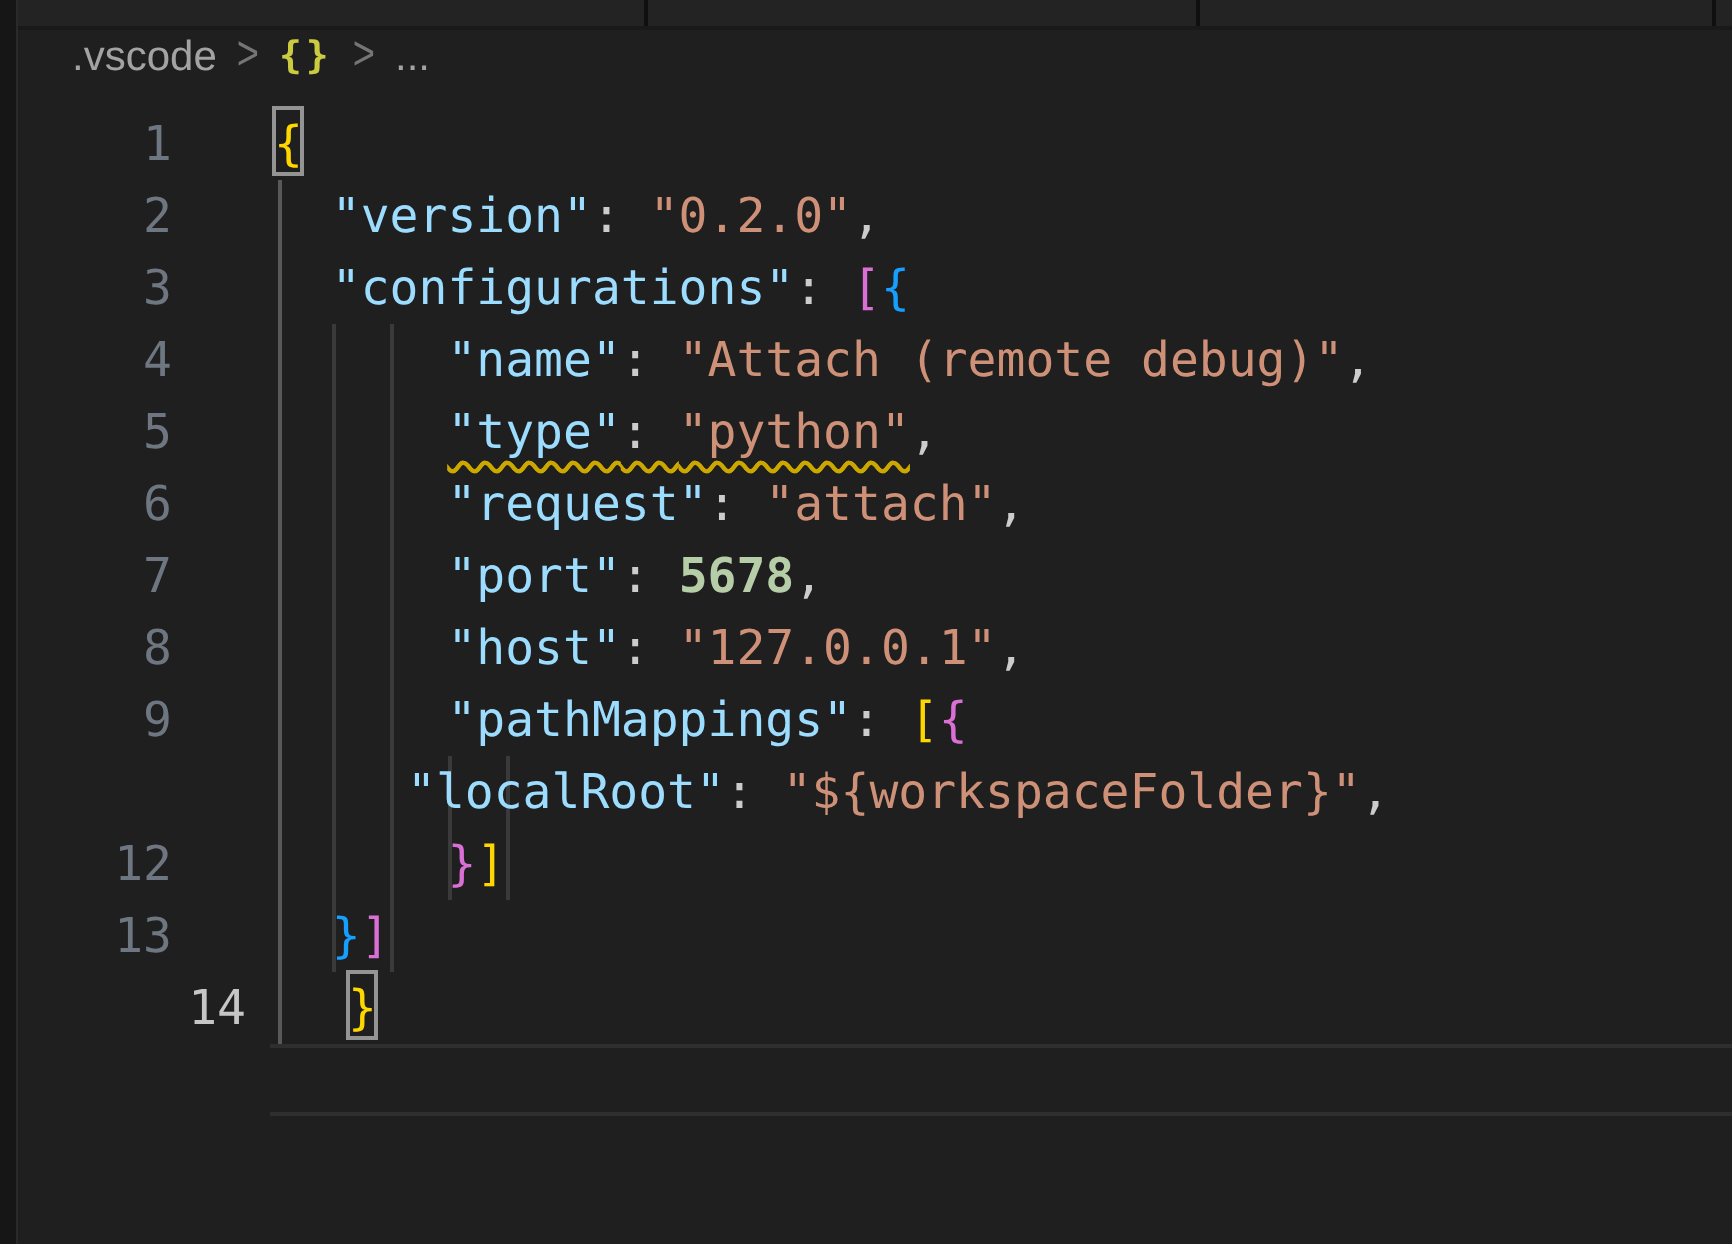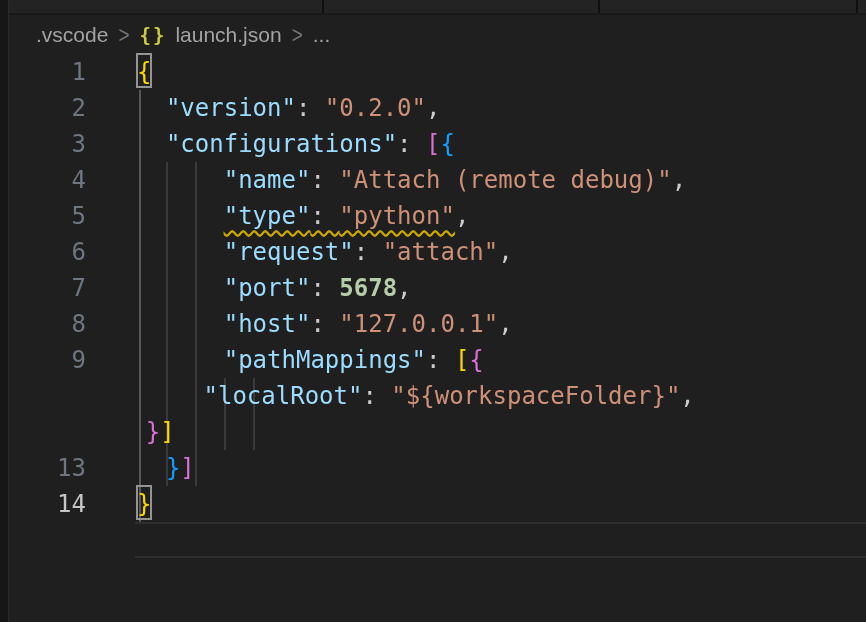--- a/index.html
+++ b/index.html
@@ -6,29 +6,29 @@
   #screen{position:relative;width:866px;height:622px;background:var(--editor-bg);overflow:hidden;
           font-family:"DejaVu Sans Mono",monospace;}
   
   .left-rail{position:absolute;left:0;top:0;width:8px;height:622px;background:var(--rail-bg);
              border-right:1px solid var(--rail-border);}
   
   .tab-strip{position:absolute;left:9px;right:0;top:0;height:13px;background:var(--strip-bg);
              border-bottom:2px solid var(--strip-border);}
   .tab-sep{position:absolute;top:0;width:2px;height:13px;background:var(--sep-color);}
   
-  .crumbs{position:absolute;left:36px;top:17px;height:36px;display:flex;align-items:center;gap:9px;
+  .crumbs{position:absolute;left:36px;top:17px;height:36px;display:flex;align-items:flex-start;gap:9px;
           font-family:"Liberation Sans",sans-serif;font-size:21px;color:var(--crumb-fg);}
   .crumb-chev{color:var(--chev-fg);font-size:19px;transform:scaleY(1.25);display:inline-block;padding:0 1px;}
   .json-icon{color:var(--json-icon);font-family:"DejaVu Sans Mono",monospace;font-size:19px;letter-spacing:2px;font-weight:bold;}
   
   .code{position:absolute;left:8px;top:54px;right:0;}
   .line{display:flex;height:36px;line-height:36px;font-size:24px;}
   .gutter{width:78px;text-align:right;color:var(--linenum);flex:none;}
-  .line.active .gutter{color:var(--linenum-active);}
+  .line.active .gutter{color:var(--linenum-active);padding-left:37px;}
   .text{margin-left:51px;white-space:pre;color:var(--pun);}
   .key{color:var(--key);} .str{color:var(--str);} .num{color:var(--num);font-weight:bold;} .pun{color:var(--pun);}
   .b1{color:var(--b1);} .b2{color:var(--b2);} .b3{color:var(--b3);}
   .warn{text-decoration:underline wavy var(--warn);text-decoration-thickness:2px;text-underline-offset:6px;text-decoration-skip-ink:none;}
   .warn span{text-decoration:inherit;}
   .match{display:inline-block;height:33px;outline:2px solid var(--match-border);outline-offset:-1px;vertical-align:top;}
   
   .indent-guide{position:absolute;width:2px;background:var(--guide);}
   .indent-guide.active{background:var(--guide-active);}
   .cur-line{position:absolute;left:135px;right:0;top:522px;height:36px;
@@ -43,21 +43,20 @@
   <div class="tab-strip">
     <div class="tab-sep" style="left:313px"></div>
     <div class="tab-sep" style="left:589px"></div>
     <div class="tab-sep" style="left:847px"></div>
   </div>
 
   <div class="crumbs">
     <span>.vscode</span>
     <span class="crumb-chev">&gt;</span>
     <span class="json-icon">{}</span>
-    <span>launch.json</span>
     <span class="crumb-chev">&gt;</span>
     <span>...</span>
   </div>
 
   <div class="indent-guide active" style="left:139px;top:90px;height:432px"></div>
   <div class="indent-guide" style="left:166px;top:162px;height:324px"></div>
   <div class="indent-guide" style="left:195px;top:162px;height:324px"></div>
   <div class="indent-guide" style="left:224px;top:378px;height:72px"></div>
   <div class="indent-guide" style="left:253px;top:378px;height:72px"></div>
 
@@ -97,20 +96,21 @@
         <span class="text"><span class="pun">      </span><span class="key">"host"</span><span class="pun">: </span><span class="str">"127.0.0.1"</span><span class="pun">,</span></span>
       </div>
       <div class="line">
         <span class="gutter">9</span>
         <span class="text"><span class="pun">      </span><span class="key">"pathMappings"</span><span class="pun">: </span><span class="b1">[</span><span class="b2">{</span></span>
       </div>
       <div class="line">
         <span class="text"><span class="pun">          </span><span class="key">"localRoot"</span><span class="pun">: </span><span class="str">"${workspaceFolder}"</span><span class="pun">,</span></span>
       </div>
       <div class="line">
+        <span class="gutter">12</span>
         <span class="text"><span class="pun">      </span><span class="b2">}</span><span class="b1">]</span></span>
       </div>
       <div class="line">
         <span class="gutter">13</span>
         <span class="text"><span class="pun">  </span><span class="b3">}</span><span class="b2">]</span></span>
       </div>
       <div class="line active">
         <span class="gutter">14</span>
         <span class="text"><span class="b1 match">}</span></span>
       </div>

